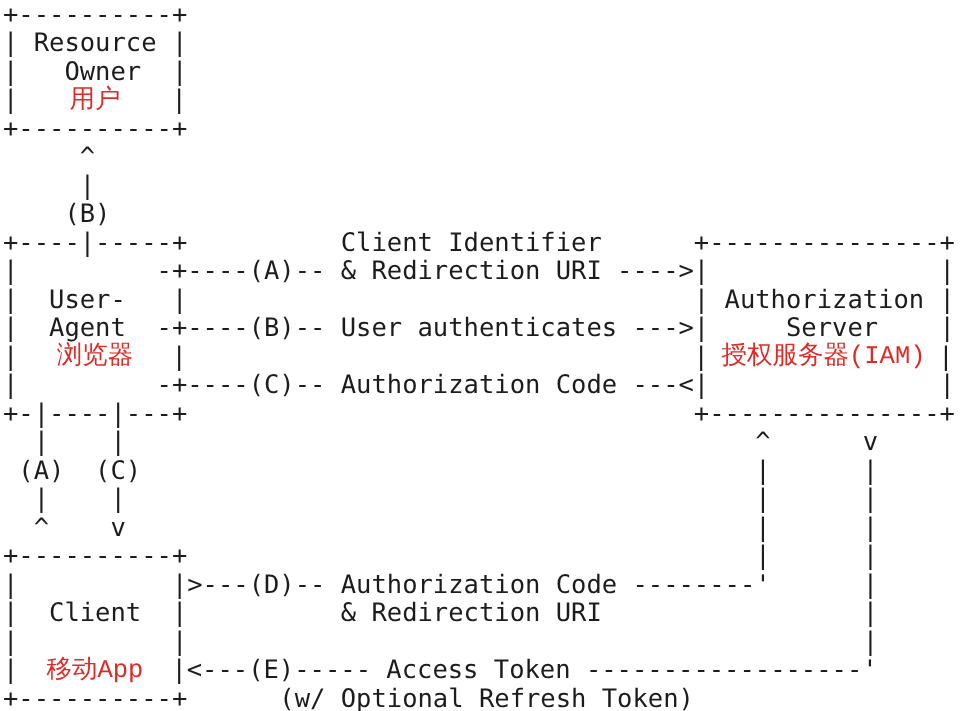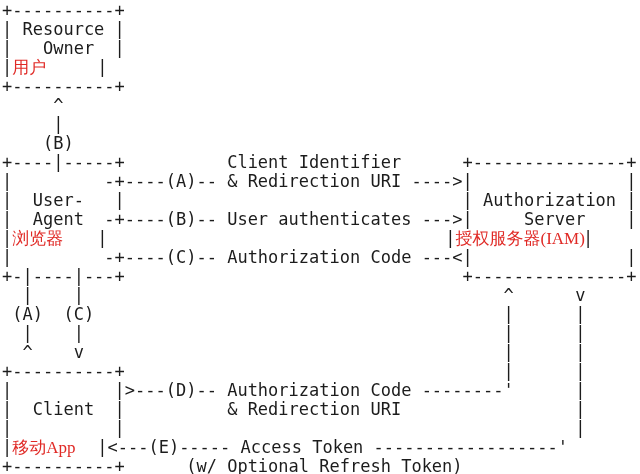--- a/index.html
+++ b/index.html
@@ -8,23 +8,23 @@
     width:640px; height:474px; overflow:hidden; box-sizing:border-box;
     background:var(--bg);
   }
   .diagram {
     font-family:"DejaVu Sans Mono","Liberation Mono",monospace;
     font-size:17px; line-height:19px; color:var(--ink);
     white-space:pre; padding:1px 0 0 2px;
   }
   .line { white-space:pre; height:19px; }
   .cjk {
-    display:inline-block; text-align:left; vertical-align:bottom;
+    display:inline-block; text-align:center; vertical-align:bottom;
     color:var(--red); white-space:nowrap; overflow:visible;
-    font-family:Liberation Serif, serif;
+    font-family:Liberation Mono, monospace;
   }
 </style>
 </head>
 <body>
 
 <div class="screen">
   <div class="diagram"><div class="line"><span>+----------+</span></div><div class="line"><span>| Resource |</span></div><div class="line"><span>|   Owner  |</span></div><div class="line"><span>|</span><span class="cjk" style="width: 10ch;">用户</span><span>|</span></div><div class="line"><span>+----------+</span></div><div class="line"><span>     ^</span></div><div class="line"><span>     |</span></div><div class="line"><span>    (B)</span></div><div class="line"><span>+----|-----+          Client Identifier      +---------------+</span></div><div class="line"><span>|         -+----(A)-- &amp; Redirection URI ----&gt;|               |</span></div><div class="line"><span>|  User-   |                                 | Authorization |</span></div><div class="line"><span>|  Agent  -+----(B)-- User authenticates ---&gt;|     Server    |</span></div><div class="line"><span>|</span><span class="cjk" style="width: 10ch;">浏览器</span><span>|                                 |</span><span class="cjk" style="width: 15ch;">授权服务器(IAM)</span><span>|</span></div><div class="line"><span>|         -+----(C)-- Authorization Code ---&lt;|               |</span></div><div class="line"><span>+-|----|---+                                 +---------------+</span></div><div class="line"><span>  |    |                                         ^      v</span></div><div class="line"><span> (A)  (C)                                        |      |</span></div><div class="line"><span>  |    |                                         |      |</span></div><div class="line"><span>  ^    v                                         |      |</span></div><div class="line"><span>+----------+                                     |      |</span></div><div class="line"><span>|          |&gt;---(D)-- Authorization Code --------'      |</span></div><div class="line"><span>|  Client  |          &amp; Redirection URI                 |</span></div><div class="line"><span>|          |                                            |</span></div><div class="line"><span>|</span><span class="cjk" style="width: 10ch;">移动App</span><span>|&lt;---(E)----- Access Token ------------------'</span></div><div class="line"><span>+----------+      (w/ Optional Refresh Token)</span></div></div>
 </div>
 
 </body></html>

